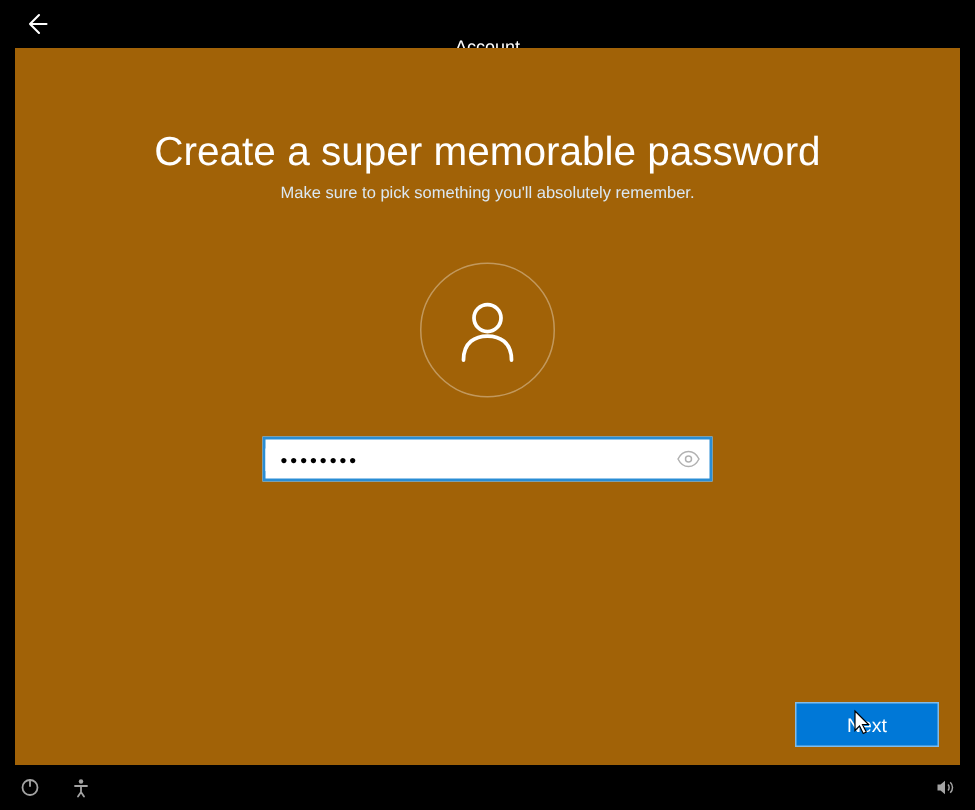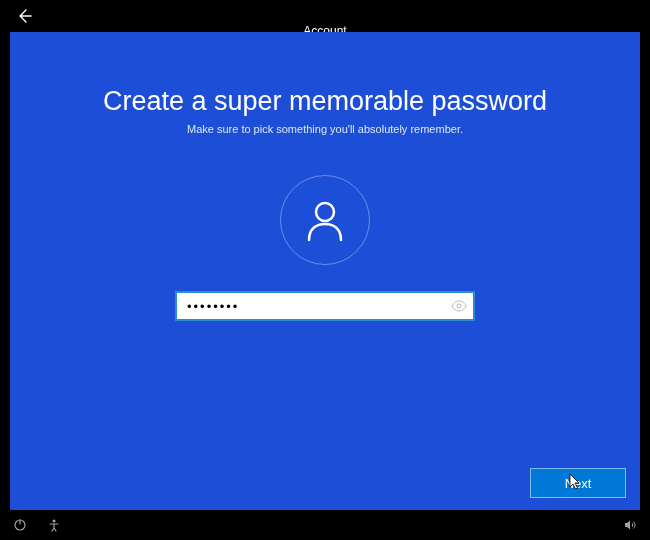--- a/index.html
+++ b/index.html
@@ -49,21 +49,21 @@
     .tab.active {
       color: #fff;
       border-bottom: 2px solid #fff;
     }
     .main-panel {
       position: absolute;
       left: 10px;
       right: 10px;
       top: 32px;
       bottom: 30px;
-      background: #1d4ed8;
+      background: #a16207;
       display: flex;
       flex-direction: column;
       align-items: center;
     }
     .heading {
       color: #fff;
       font-weight: 300;
       font-size: 27px;
       margin-top: 54px;
       text-align: center;

